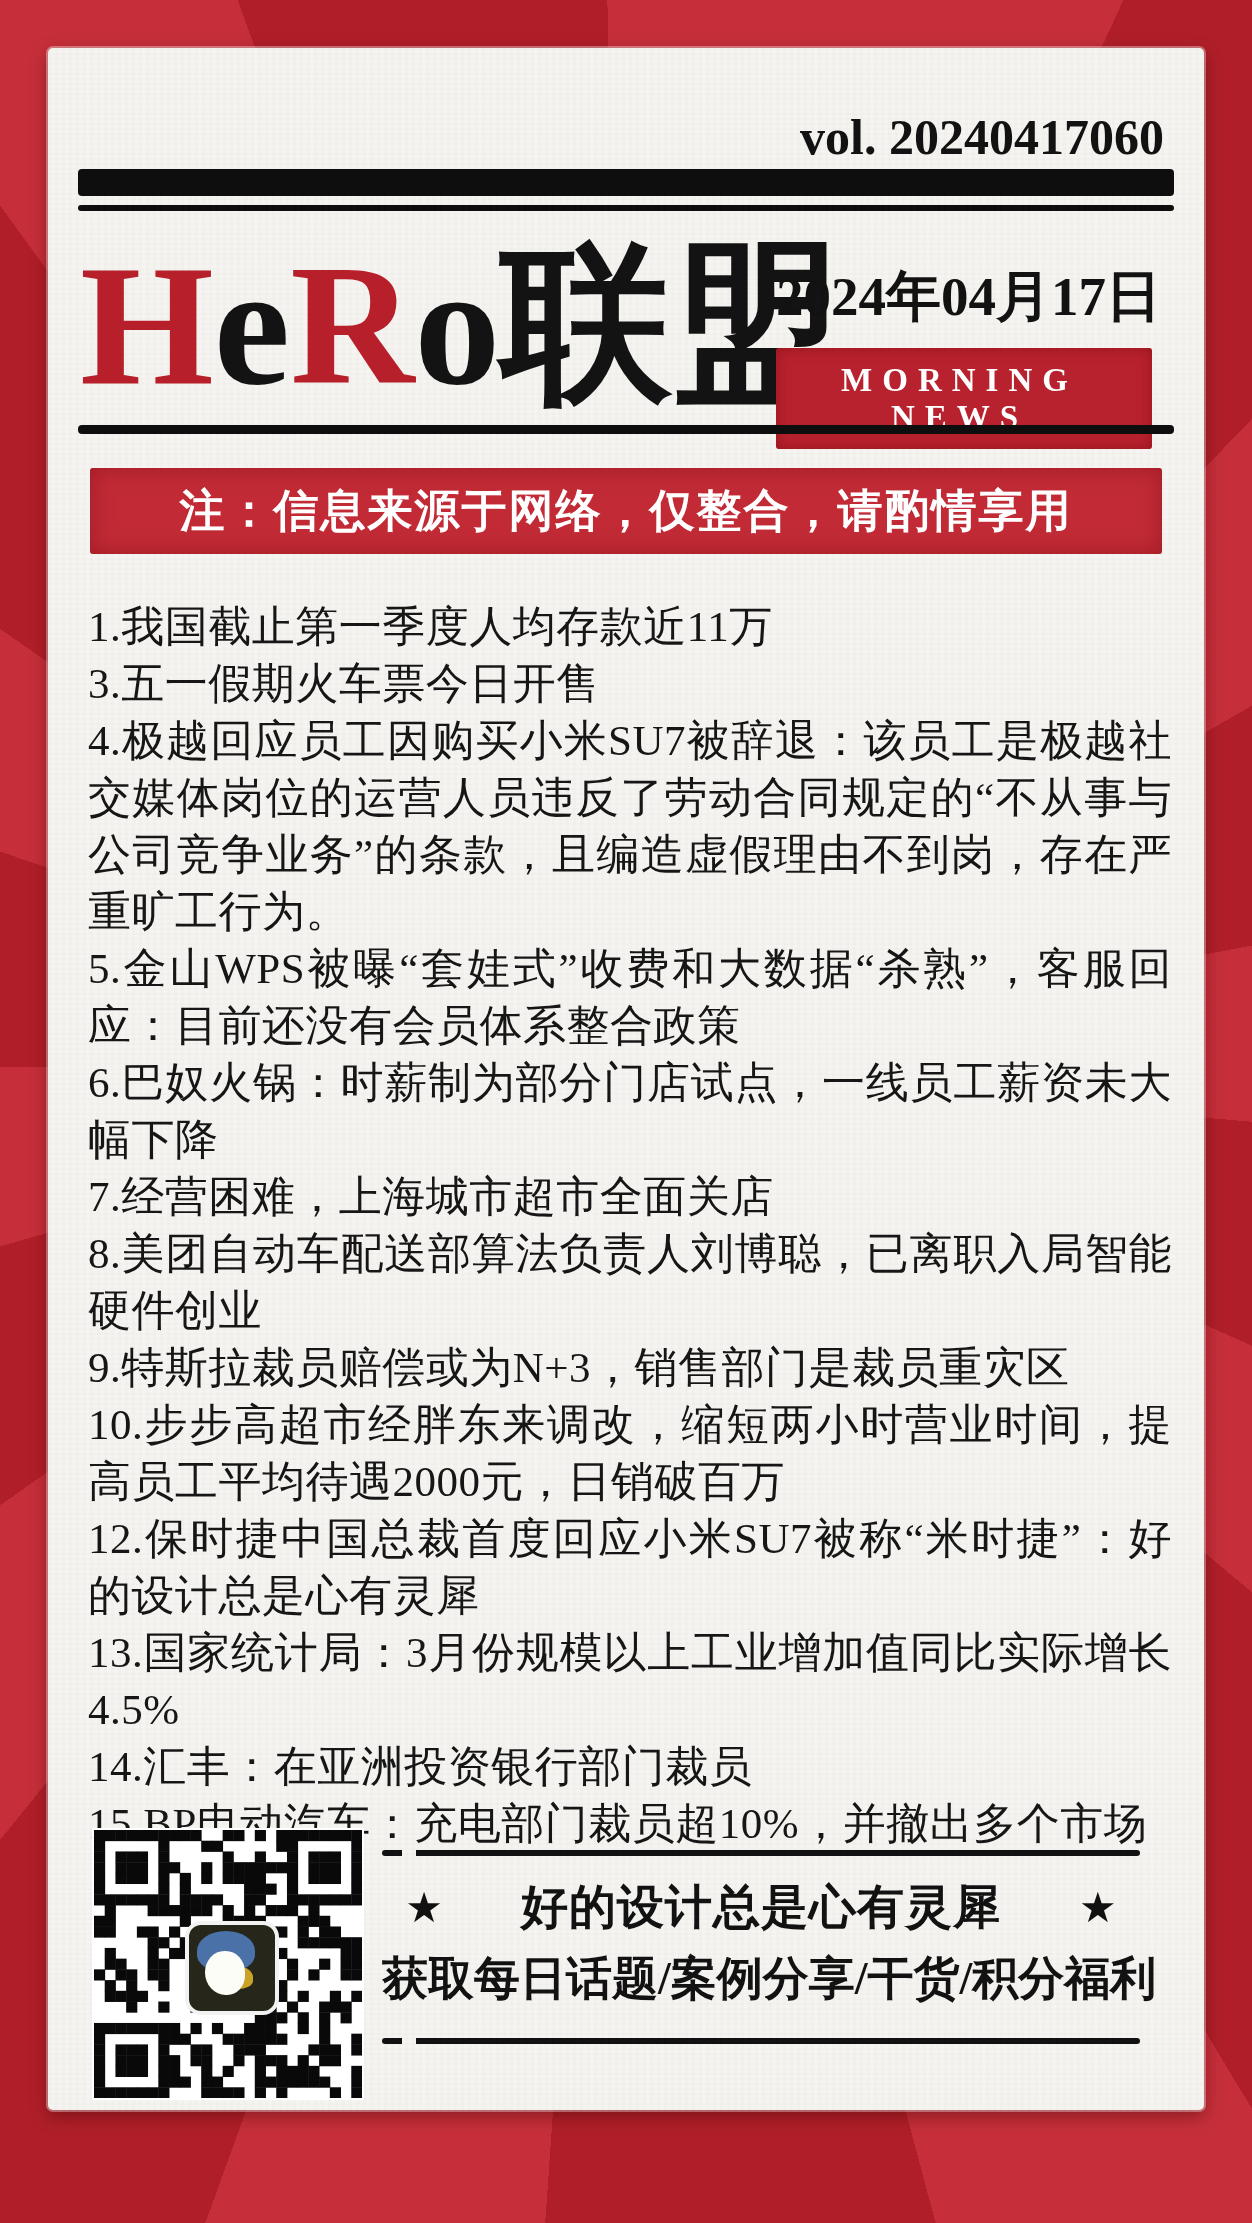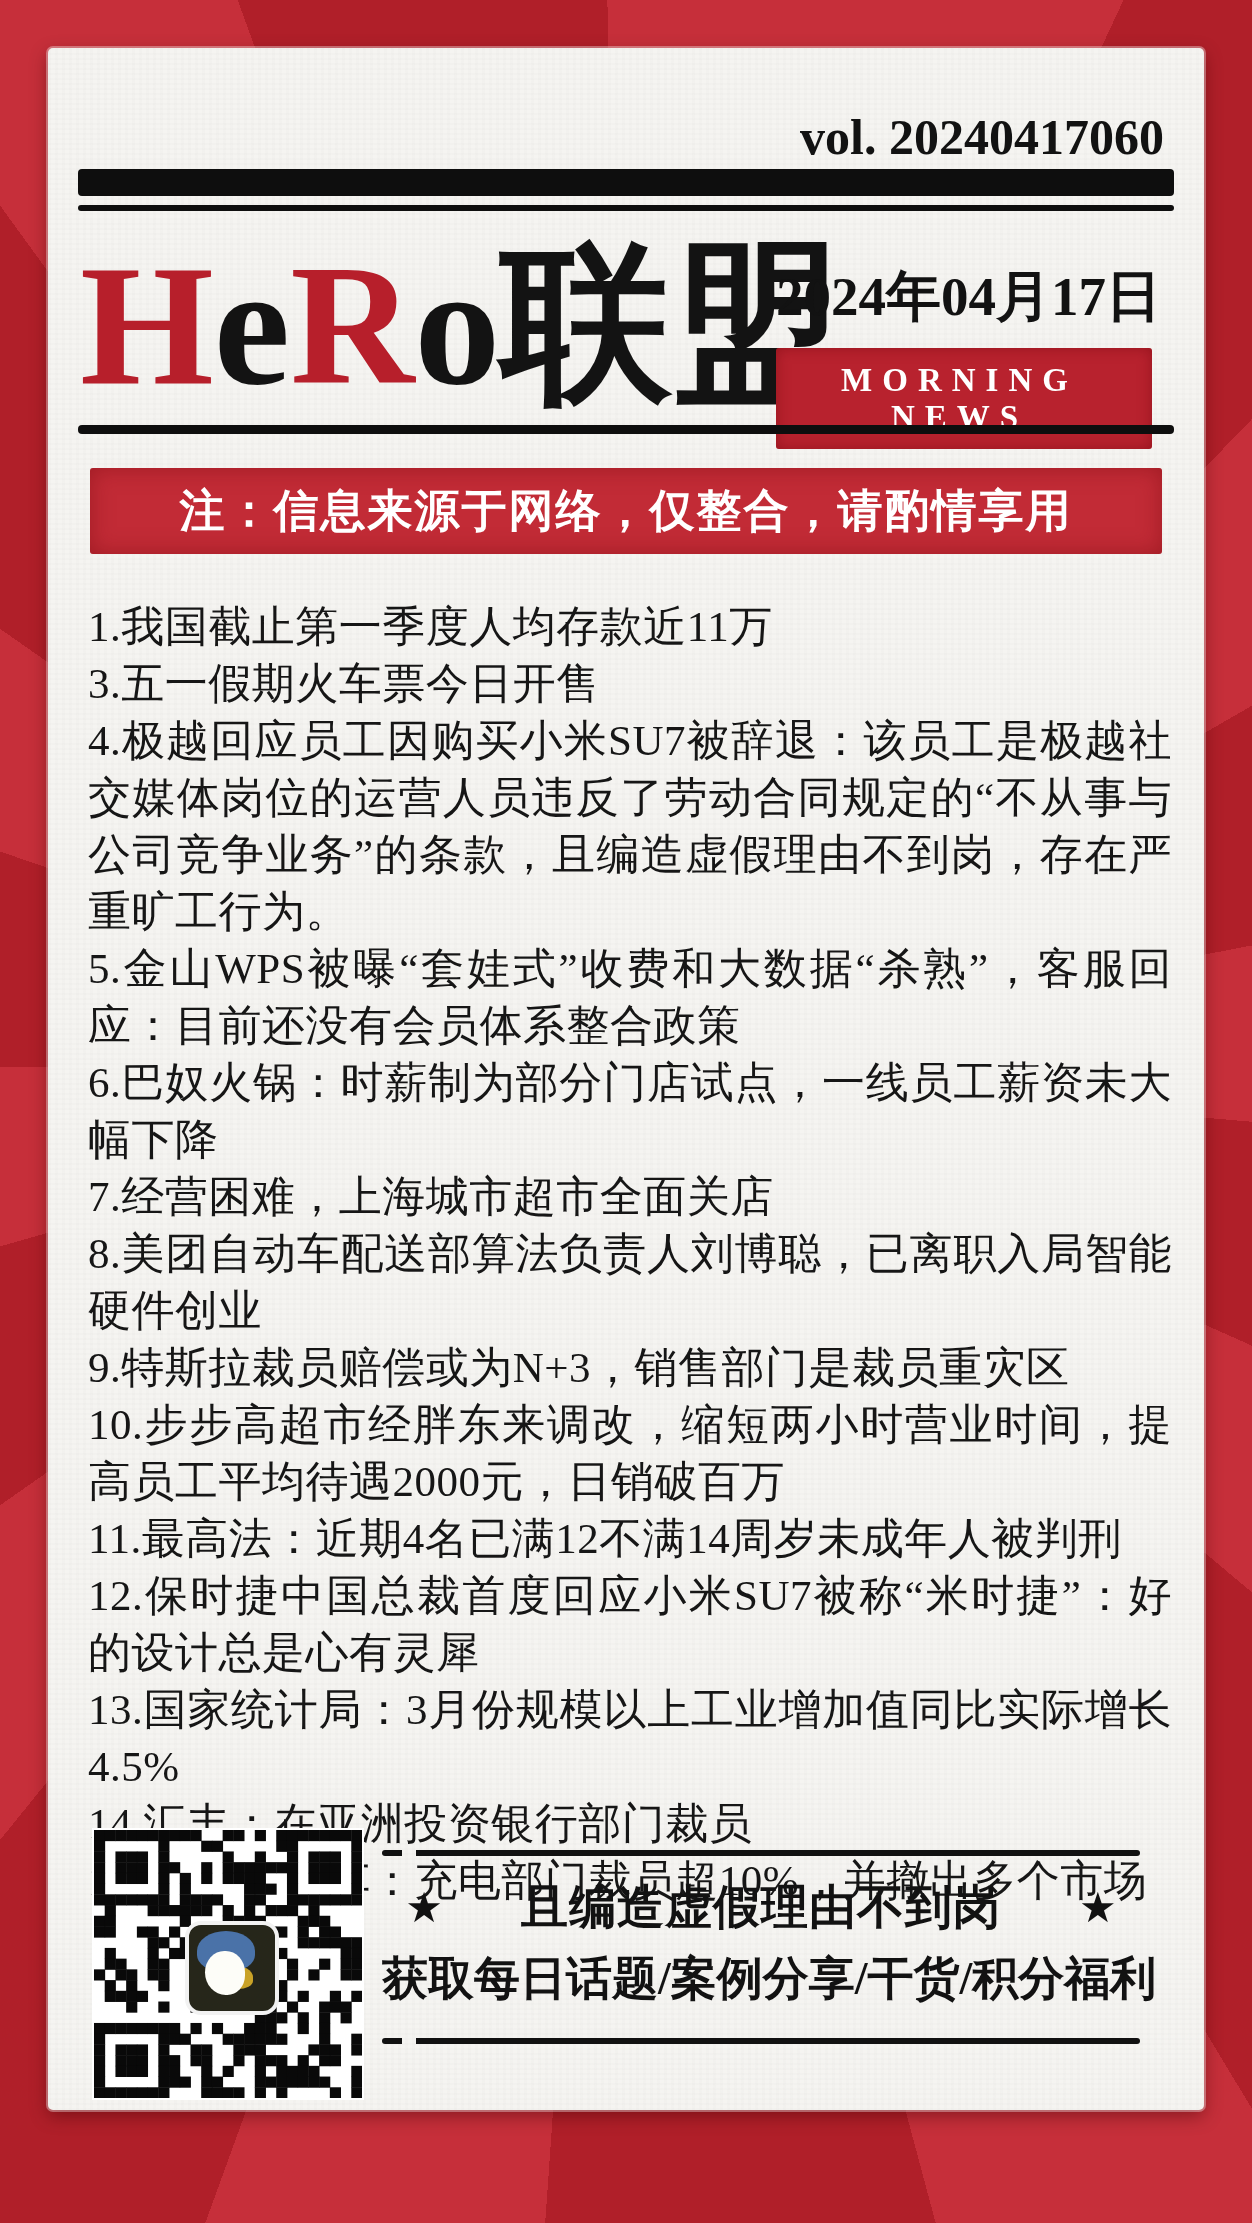--- a/index.html
+++ b/index.html
@@ -90,21 +90,20 @@
     <div class="news">
       <p>1.我国截止第一季度人均存款近11万</p>
       <p>3.五一假期火车票今日开售</p>
       <p>4.极越回应员工因购买小米SU7被辞退：该员工是极越社交媒体岗位的运营人员违反了劳动合同规定的“不从事与公司竞争业务”的条款，且编造虚假理由不到岗，存在严重旷工行为。</p>
       <p>5.金山WPS被曝“套娃式”收费和大数据“杀熟”，客服回应：目前还没有会员体系整合政策</p>
       <p>6.巴奴火锅：时薪制为部分门店试点，一线员工薪资未大幅下降</p>
       <p>7.经营困难，上海城市超市全面关店</p>
       <p>8.美团自动车配送部算法负责人刘博聪，已离职入局智能硬件创业</p>
       <p>9.特斯拉裁员赔偿或为N+3，销售部门是裁员重灾区</p>
       <p>10.步步高超市经胖东来调改，缩短两小时营业时间，提高员工平均待遇2000元，日销破百万</p>
-      <p>11.最高法：近期4名已满12不满14周岁未成年人被判刑</p>
       <p>12.保时捷中国总裁首度回应小米SU7被称“米时捷”：好的设计总是心有灵犀</p>
       <p>13.国家统计局：3月份规模以上工业增加值同比实际增长4.5%</p>
       <p>14.汇丰：在亚洲投资银行部门裁员</p>
       <p>15.BP电动汽车：充电部门裁员超10%，并撤出多个市场</p>
     </div>
 
     <div class="qr-wrap">
         <svg xmlns="http://www.w3.org/2000/svg" viewBox="0 0 25 25">
           <rect x="0" y="0" width="1.04" height="1.04" fill="#090909"></rect>
           <rect x="1" y="0" width="1.04" height="1.04" fill="#090909"></rect>
@@ -426,20 +425,20 @@
         </svg>
       <div class="qr-avatar">
         <div class="scarf"></div>
         <div class="face"></div>
       </div>
     </div>
 
     <div class="f-line f-line1"></div>
     <div class="join-row">
       <span class="star">★</span>
-      <span class="join-text">且编造虚假理由不到岗</span>
+      <span class="join-text">好的设计总是心有灵犀</span>
       <span class="star">★</span>
     </div>
     <div class="benefits">获取每日话题/案例分享/干货/积分福利</div>
     <div class="f-line f-line2"></div>
 
   </div>
 </div>
 
 </body></html>

